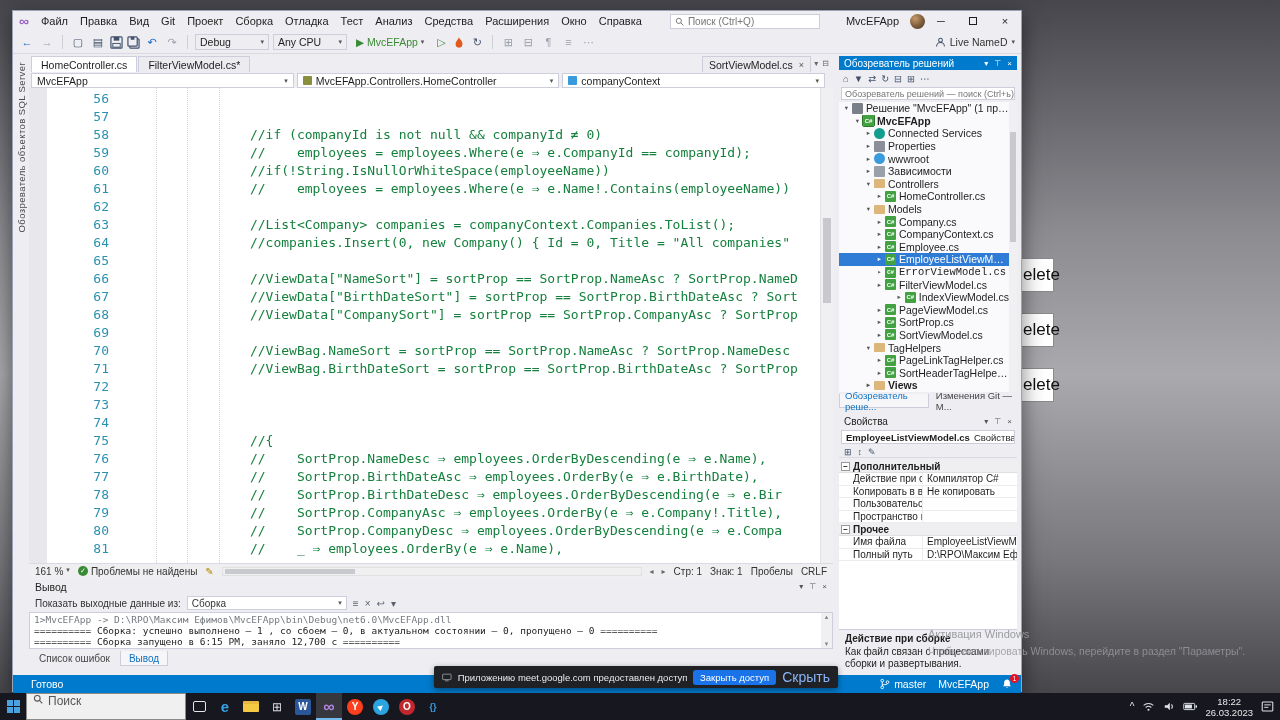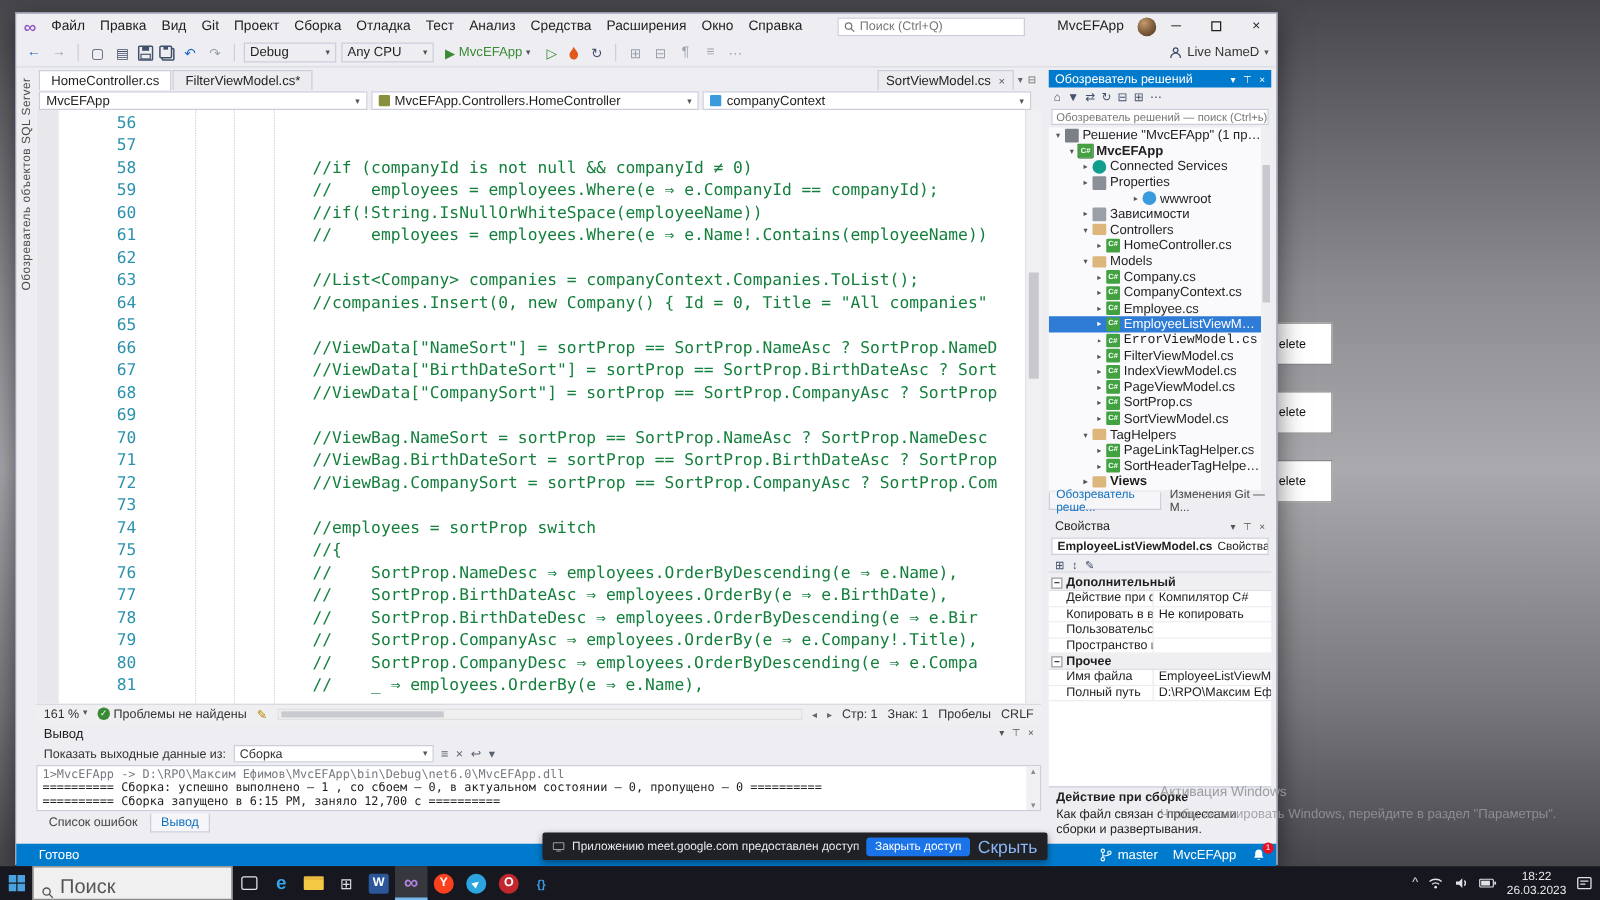--- a/index.html
+++ b/index.html
@@ -2,22 +2,22 @@
 <html><head>
 <meta charset="utf-8">
 <style>
 *{margin:0;padding:0;box-sizing:border-box}
 html,body{width:1280px;height:720px;overflow:hidden}
 body{font-family:"Liberation Sans",sans-serif;background:#2c2c30}
 .screen{position:relative;width:1280px;height:720px;overflow:hidden;
   background:linear-gradient(180deg,#46464c 0%,#8b8b90 32%,#aaaaae 52%,#77777c 78%,#3c3c41 100%)}
 
 
-.del-frag{position:absolute;left:1022px;width:44px;height:34px;background:#fff;border:1px solid #8a8a8a;
-  border-left:none;font-size:10px;color:#111;display:flex;align-items:center;padding-left:1px;z-index:5}
+.del-frag{position:absolute;left:1022px;width:32px;height:34px;background:#fff;border:1px solid #8a8a8a;
+  border-left:none;font-size:17px;color:#111;display:flex;align-items:center;padding-left:1px;z-index:5}
 
 
 .vs{position:absolute;left:12px;top:10px;width:1010px;height:682px;background:#EEEEF2;
   border:1px solid #9aa2b5;box-shadow:0 5px 20px rgba(0,0,0,.5);z-index:10;color:#1e1e1e;font-size:11px}
 
 
 .titlebar{position:absolute;left:0;top:0;width:100%;height:20px;display:flex;align-items:center;padding-left:6px}
 .vs-logo{color:#965BC8;font-weight:bold;font-size:14px;margin-right:6px;line-height:18px}
 .menubar{display:flex;align-items:center}
 .menu-item{padding:3px 6px;font-size:11px;white-space:nowrap}
@@ -166,22 +166,22 @@
 .notif-text{font-size:9.5px;color:#e8eaed;white-space:nowrap;overflow:hidden}
 .notif-btn{background:#1a73e8;color:#fff;font-size:9.5px;padding:2px 7px;border-radius:3px;flex:none;border:none}
 .notif-hide{color:#8ab4f8;font-size:14px;flex:none}
 
 
 .taskbar{position:absolute;left:0;top:693px;width:1280px;height:27px;background:#17171f;display:flex;
   align-items:stretch;z-index:80}
 .start{width:28px;display:flex;align-items:center;justify-content:center}
 .start-grid{display:grid;grid-template-columns:6px 6px;grid-template-rows:6px 6px;gap:1px}
 .start-grid i{background:#4aa3e0;display:block}
-.tb-search{width:160px;background:#f0f0f0;border:1px solid #8a8a8a;display:flex;align-items:flex-end;gap:5px;
-  padding:0 6px;color:#555;font-size:16px}
+.tb-search{width:160px;background:#f0f0f0;border:1px solid #8a8a8a;display:flex;align-items:flex-start;gap:5px;
+  padding:0 6px;color:#555;font-size:12px}
 .tb-btn{width:26px;display:flex;align-items:center;justify-content:center}
 .tv-ic{width:13px;height:11px;border:1.5px solid #e4e6e8;border-radius:2px}
 .tb-app{width:26px;display:flex;align-items:center;justify-content:center}
 .tb-app.active{background:rgba(255,255,255,.14);box-shadow:inset 0 -2px 0 #76b9ed}
 .glyph{display:flex;align-items:center;justify-content:center;font-size:12px;color:#e8e8e8}
 .app-edge .glyph{color:#35a3e8;font-weight:bold;font-size:15px}
 .app-explorer .glyph{width:16px;height:11px;background:linear-gradient(180deg,#e8b93e 0 3px,#f6c944 3px 100%);border-radius:1px}
 .app-store .glyph{color:#d9dde1;font-size:12px}
 .app-word .glyph{background:#2b579a;color:#fff;font-size:10px;width:16px;height:16px;border-radius:2px;font-weight:bold}
 .app-visual-studio .glyph{color:#B383E0;font-size:16px;font-weight:bold}
@@ -398,29 +398,27 @@
             <div class="code-row">
               <span class="ln">70</span>
               <span class="ct">            //ViewBag.NameSort = sortProp == SortProp.NameAsc ? SortProp.NameDesc</span>
             </div>
             <div class="code-row">
               <span class="ln">71</span>
               <span class="ct">            //ViewBag.BirthDateSort = sortProp == SortProp.BirthDateAsc ? SortProp</span>
             </div>
             <div class="code-row">
               <span class="ln">72</span>
-              <span class="ct">            //ViewBag.CompanySort = sortProp == SortProp.CompanyAsc ? SortProp.Com</span>
             </div>
             <div class="code-row">
               <span class="ln">73</span>
               <span class="ct"></span>
             </div>
             <div class="code-row">
               <span class="ln">74</span>
-              <span class="ct">            //employees = sortProp switch</span>
             </div>
             <div class="code-row">
               <span class="ln">75</span>
               <span class="ct">            //{</span>
             </div>
             <div class="code-row">
               <span class="ln">76</span>
               <span class="ct">            //    SortProp.NameDesc ⇒ employees.OrderByDescending(e ⇒ e.Name),</span>
             </div>
             <div class="code-row">
@@ -545,21 +543,21 @@
           <div class="tree-row" style="padding-left: 25px;">
             <span class="chev">▸</span>
             <span class="ticon ic-svc"></span>
             <span class="tlabel">Connected Services</span>
           </div>
           <div class="tree-row" style="padding-left: 25px;">
             <span class="chev">▸</span>
             <span class="ticon ic-prop"></span>
             <span class="tlabel">Properties</span>
           </div>
-          <div class="tree-row" style="padding-left: 25px; justify-content: center;">
+          <div class="tree-row" style="padding-left: 25px;">
             <span class="chev">▸</span>
             <span class="ticon ic-web"></span>
             <span class="tlabel">wwwroot</span>
           </div>
           <div class="tree-row" style="padding-left: 25px;">
             <span class="chev">▸</span>
             <span class="ticon ic-dep"></span>
             <span class="tlabel">Зависимости</span>
           </div>
           <div class="tree-row" style="padding-left: 25px;">
@@ -600,21 +598,21 @@
           <div class="tree-row" style="padding-left: 36px; font-family: Liberation Mono, monospace;">
             <span class="chev">▸</span>
             <span class="ticon ic-cs">C#</span>
             <span class="tlabel">ErrorViewModel.cs</span>
           </div>
           <div class="tree-row" style="padding-left: 36px;">
             <span class="chev">▸</span>
             <span class="ticon ic-cs">C#</span>
             <span class="tlabel">FilterViewModel.cs</span>
           </div>
-          <div class="tree-row" style="padding-left: 36px;">
+          <div class="tree-row" style="padding-left: 36px; justify-content: flex-end;">
             <span class="chev">▸</span>
             <span class="ticon ic-cs">C#</span>
             <span class="tlabel">IndexViewModel.cs</span>
           </div>
           <div class="tree-row" style="padding-left: 36px;">
             <span class="chev">▸</span>
             <span class="ticon ic-cs">C#</span>
             <span class="tlabel">PageViewModel.cs</span>
           </div>
           <div class="tree-row" style="padding-left: 36px;">

